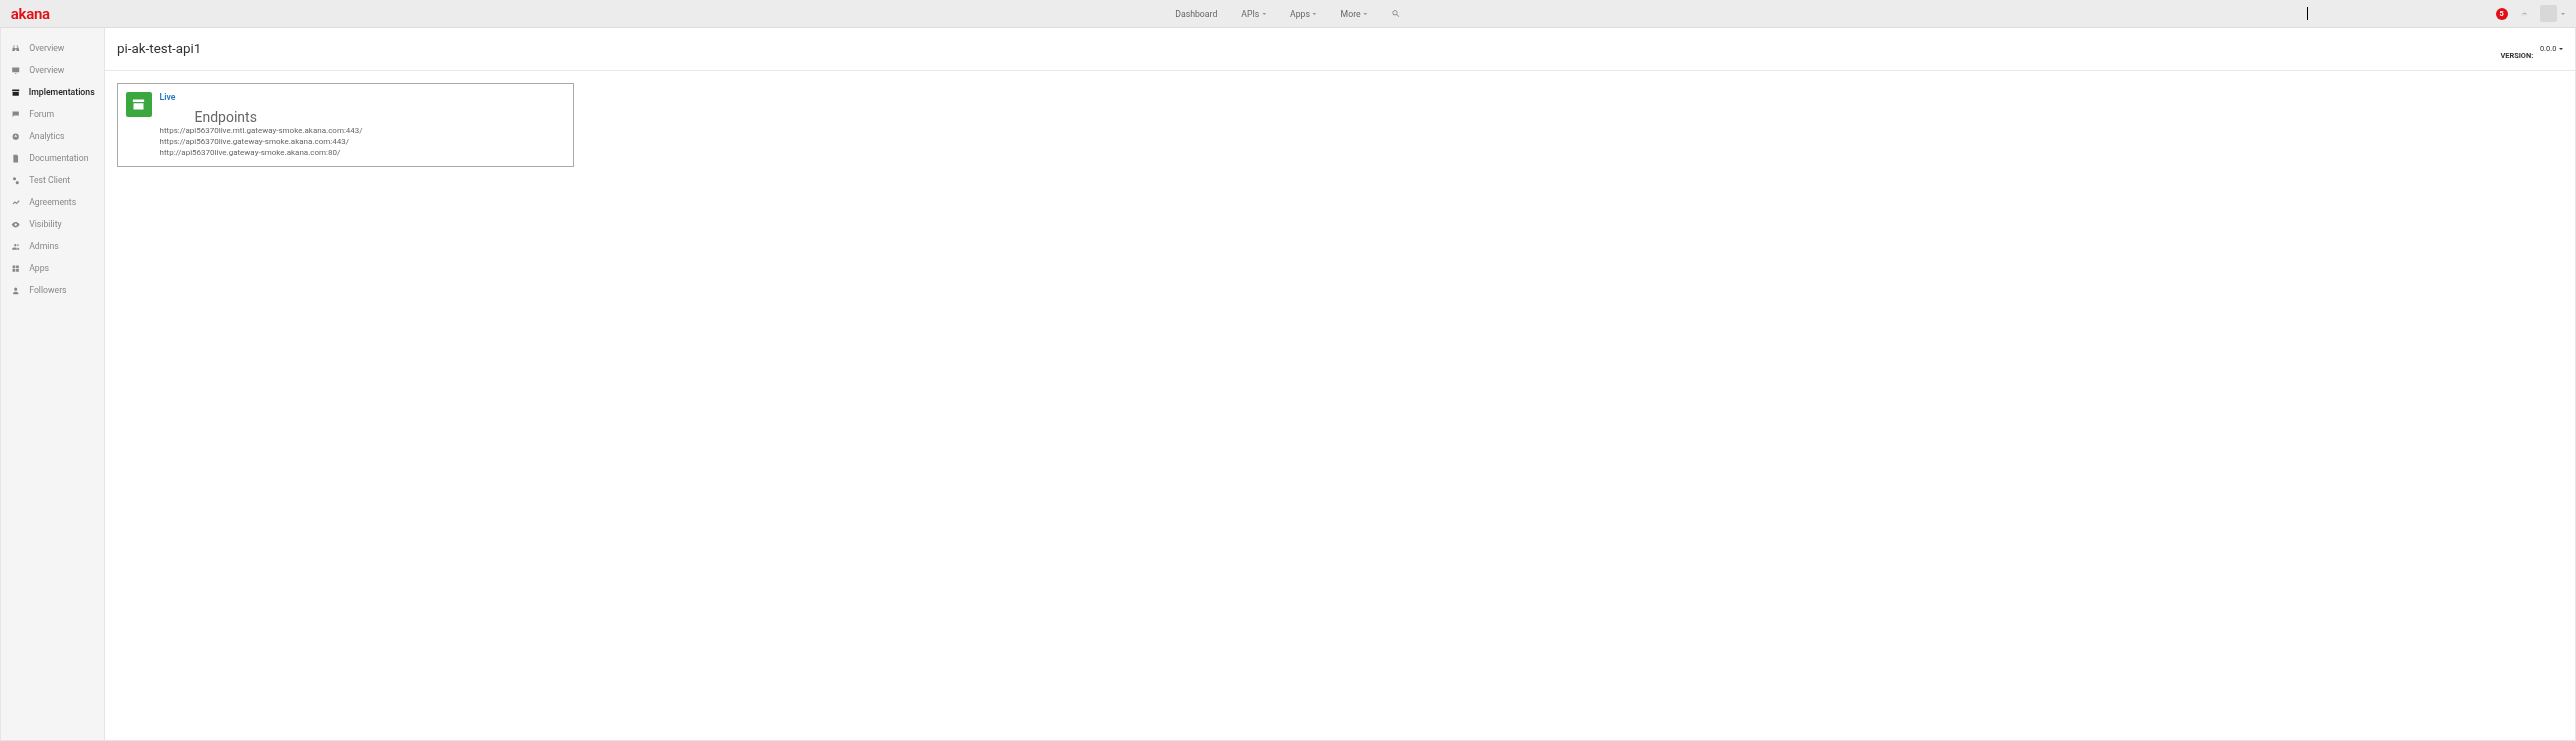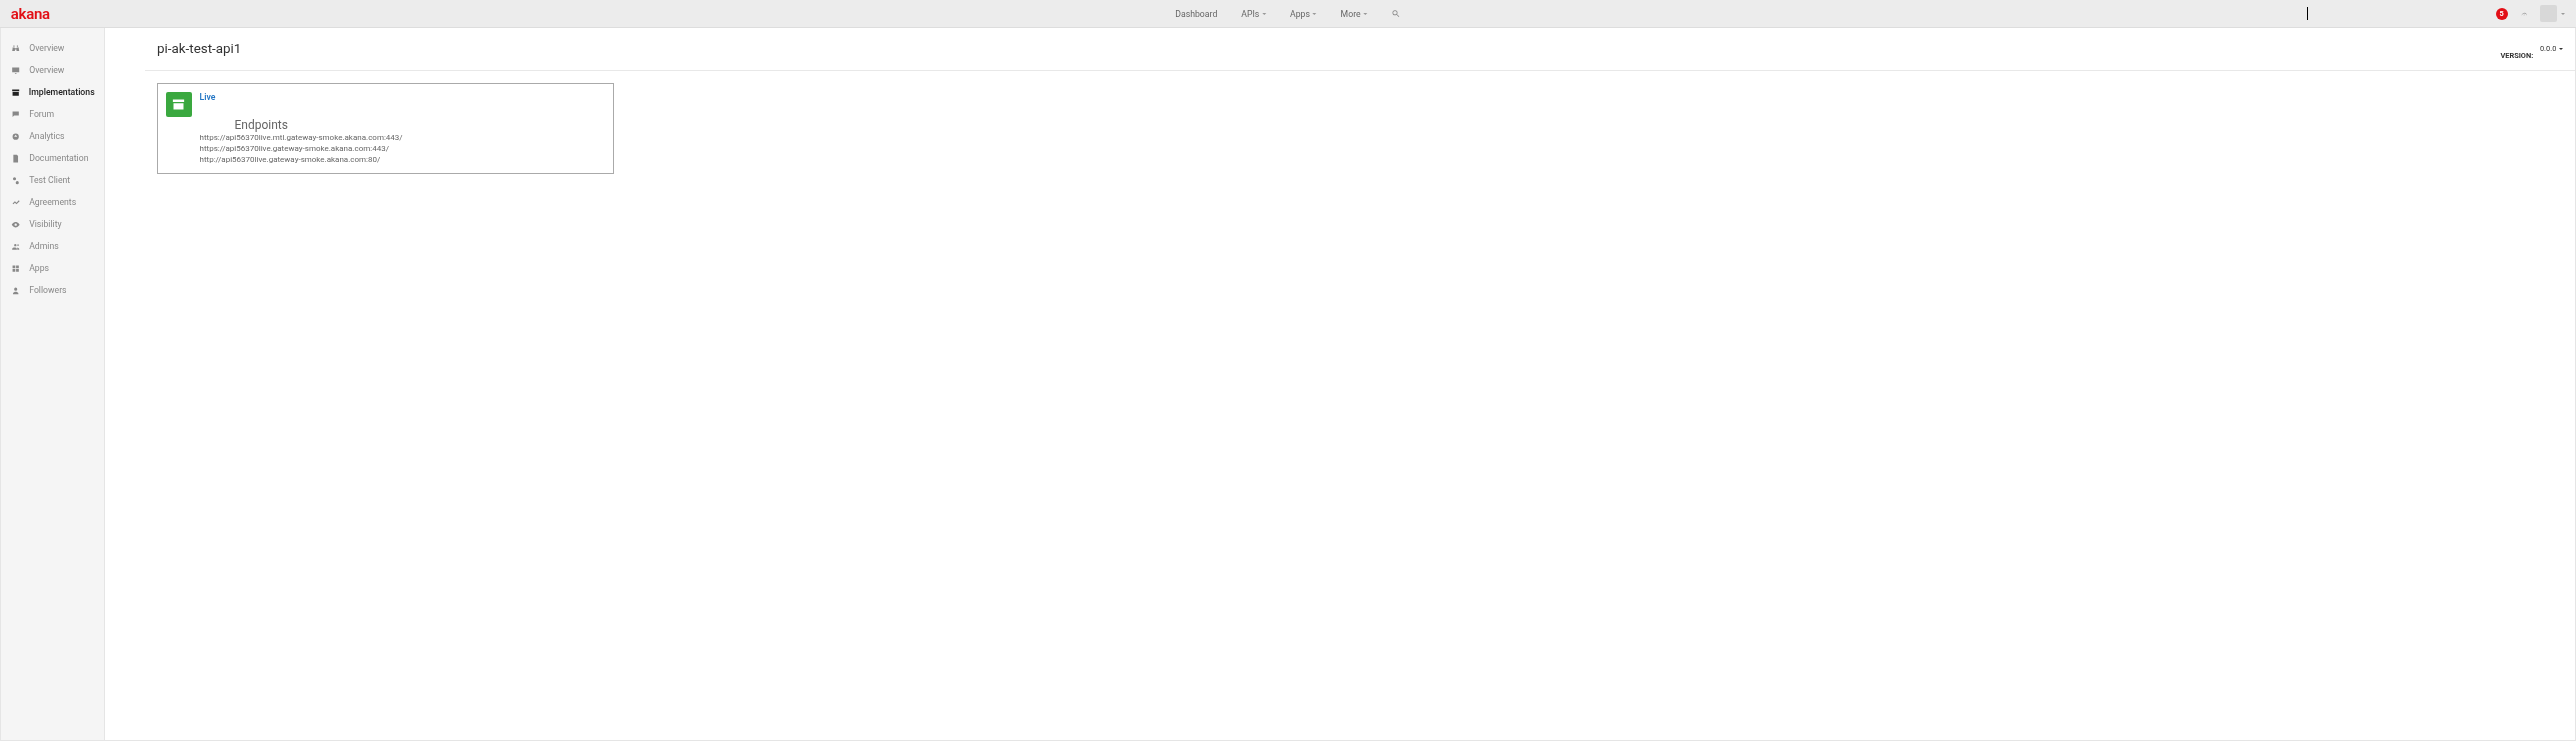--- a/index.html
+++ b/index.html
@@ -92,21 +92,20 @@
       display: flex;
       align-items: center;
       gap: 4px;
       cursor: pointer;
     }
     .main-wrap {
       display: flex;
       min-height: calc(100vh - 28px);
       border: 0.7px solid #e5e5e5;
       border-top: none;
-      gap: 40px;
     }
     .sidebar {
       width: 104px;
       background: #f5f5f5;
       border-right: 0.7px solid #e5e5e5;
       padding-top: 9.4px;
     }
     .sidebar-item {
       display: flex;
       align-items: center;
@@ -217,22 +216,22 @@
       flex: 1;
     }
     .impl-title {
       color: #2577c5;
       font-weight: 600;
       font-size: 8.7px;
       cursor: pointer;
     }
     .impl-sub {
       color: #666;
-      font-size: 12px;
-      margin-top: 16px;
+      font-size: 14px;
+      margin-top: 7px;
       padding-left: 35px;
     }
     .impl-endpoint {
       color: #666;
       font-size: 8px;
       line-height: 1.4;
     }
     .bell-slash {
       color: #999;
       font-style: italic;

